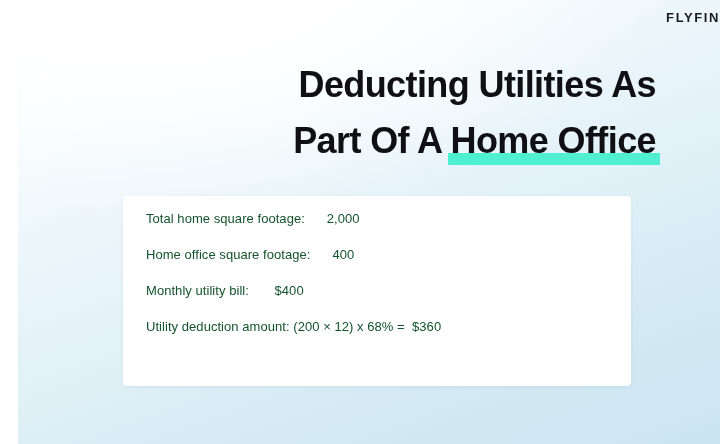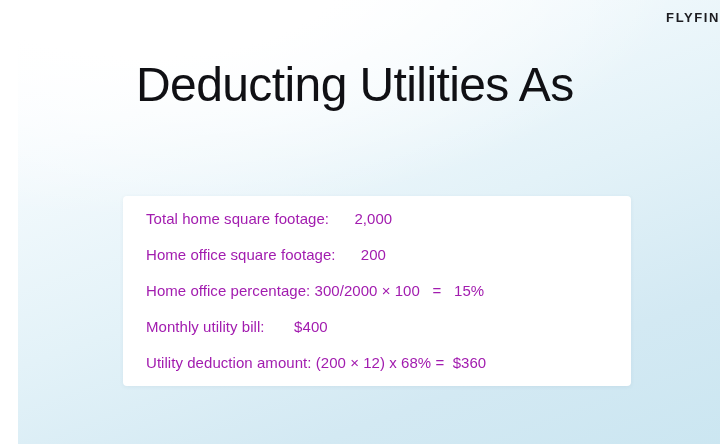--- a/index.html
+++ b/index.html
@@ -40,26 +40,27 @@
 
   
   .title-block {
     position: absolute;
     left: 118px;
     top: 58px;
     width: 520px;
   }
   .title-line {
     position: relative;
-    font-size: 48px;
-    font-weight: normal;
+    font-size: 36px;
+    font-weight: bold;
     letter-spacing: -0.6px;
     line-height: 54px;
     color: #101014;
     white-space: nowrap;
+    text-align: right;
   }
   .title-line.second {
     margin-top: 2px;
   }
   .hl-wrap {
     position: relative;
     display: inline-block;
   }
   .hl-wrap .hl-bar {
     position: absolute;
@@ -82,44 +83,46 @@
     top: 196px;
     width: 508px;
     height: 190px;
     background: #ffffff;
     border-radius: 4px;
     box-shadow: 0 1px 4px rgba(40, 80, 110, 0.07);
     box-sizing: border-box;
     padding: 14px 0 0 23px;
   }
   .card-row {
-    font-size: 15px;
-    color: #a21caf;
+    font-size: 13px;
+    color: #14532d;
     line-height: 17px;
     height: 17px;
     margin-bottom: 19px;
     white-space: pre;
     letter-spacing: 0.05px;
   }
   .card-row:last-child {
     margin-bottom: 0;
   }
 </style>
 </head>
 <body>
 
 <div id="stage">
 
   <div class="logo">FLYFIN</div>
 
   <div class="title-block">
     <div class="title-line">Deducting Utilities As</div>
+    <div class="title-line second">
+      <span>Part Of A </span><span class="hl-wrap"><span class="hl-bar"></span><span class="hl-text">Home Office</span></span>
+    </div>
   </div>
 
   <div class="card">
     <div class="card-row">Total home square footage:      2,000</div>
-    <div class="card-row">Home office square footage:      200</div>
-    <div class="card-row">Home office percentage: 300/2000 × 100   =   15%</div>
+    <div class="card-row">Home office square footage:      400</div>
     <div class="card-row">Monthly utility bill:       $400</div>
     <div class="card-row">Utility deduction amount: (200 × 12) x 68% =  $360</div>
   </div>
 
 </div>
 
 </body></html>

